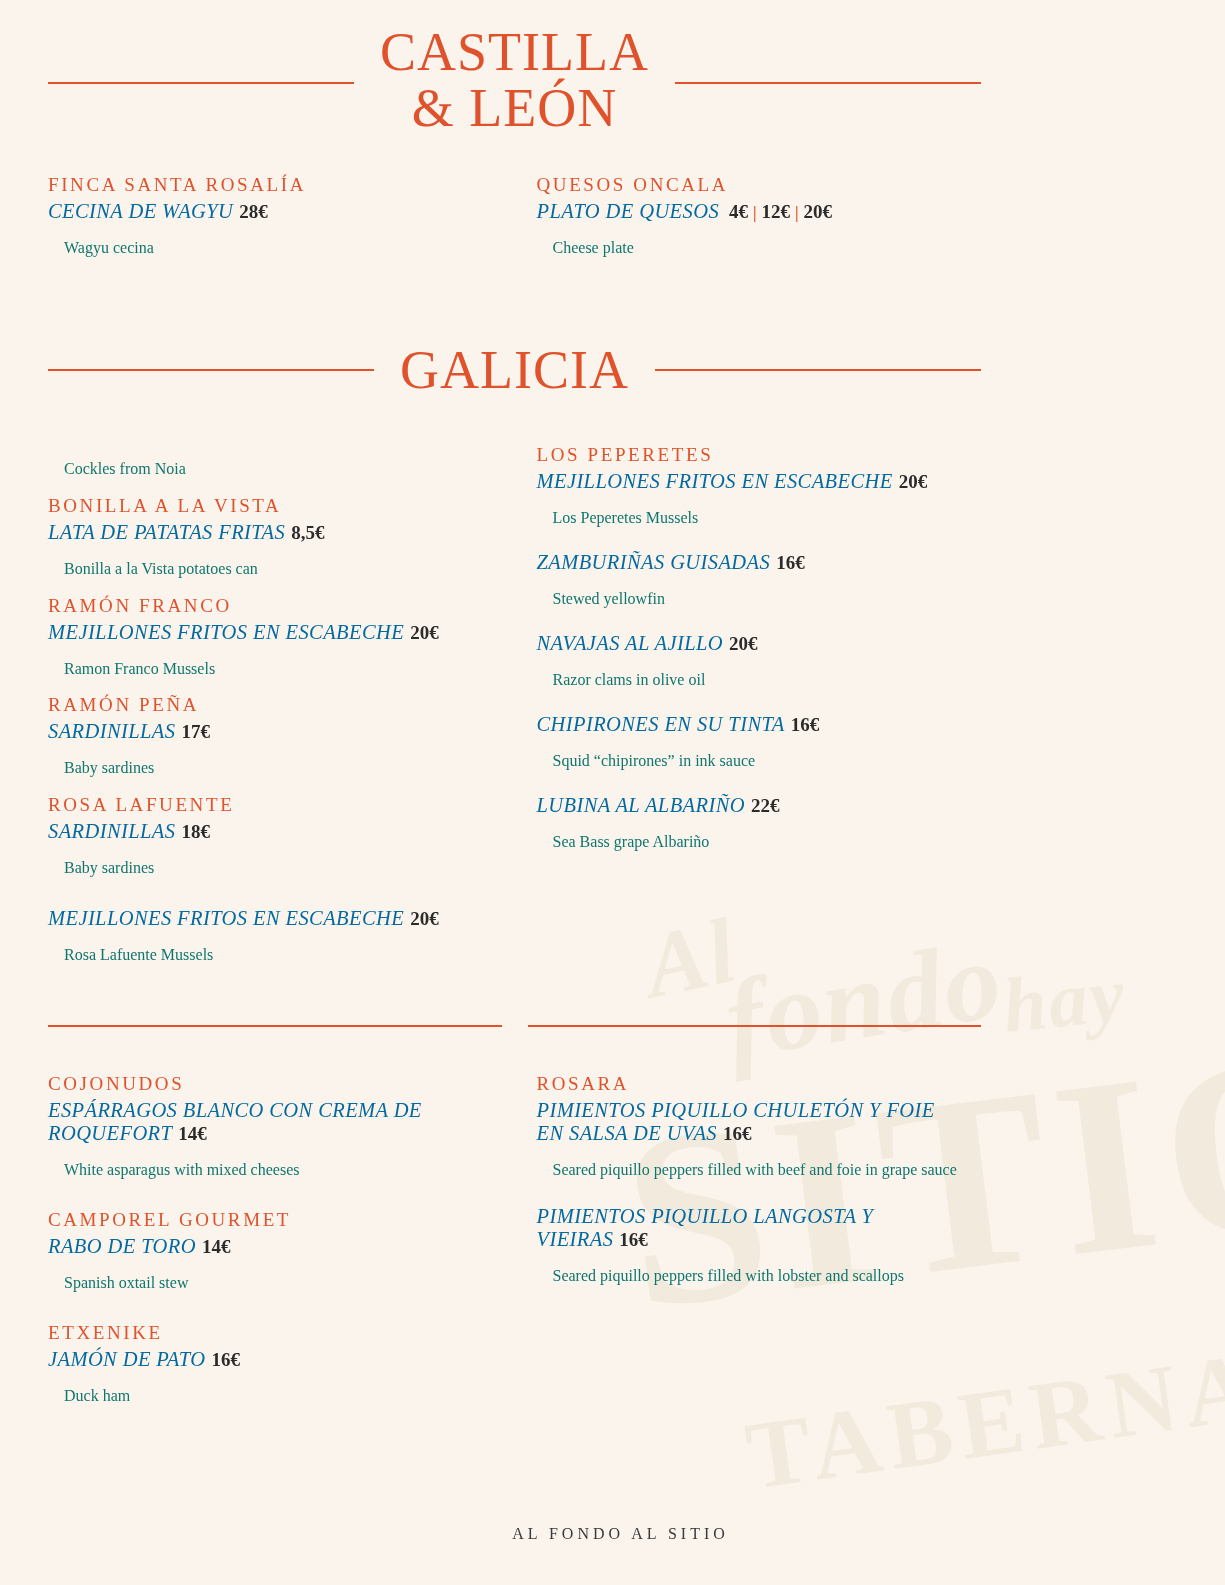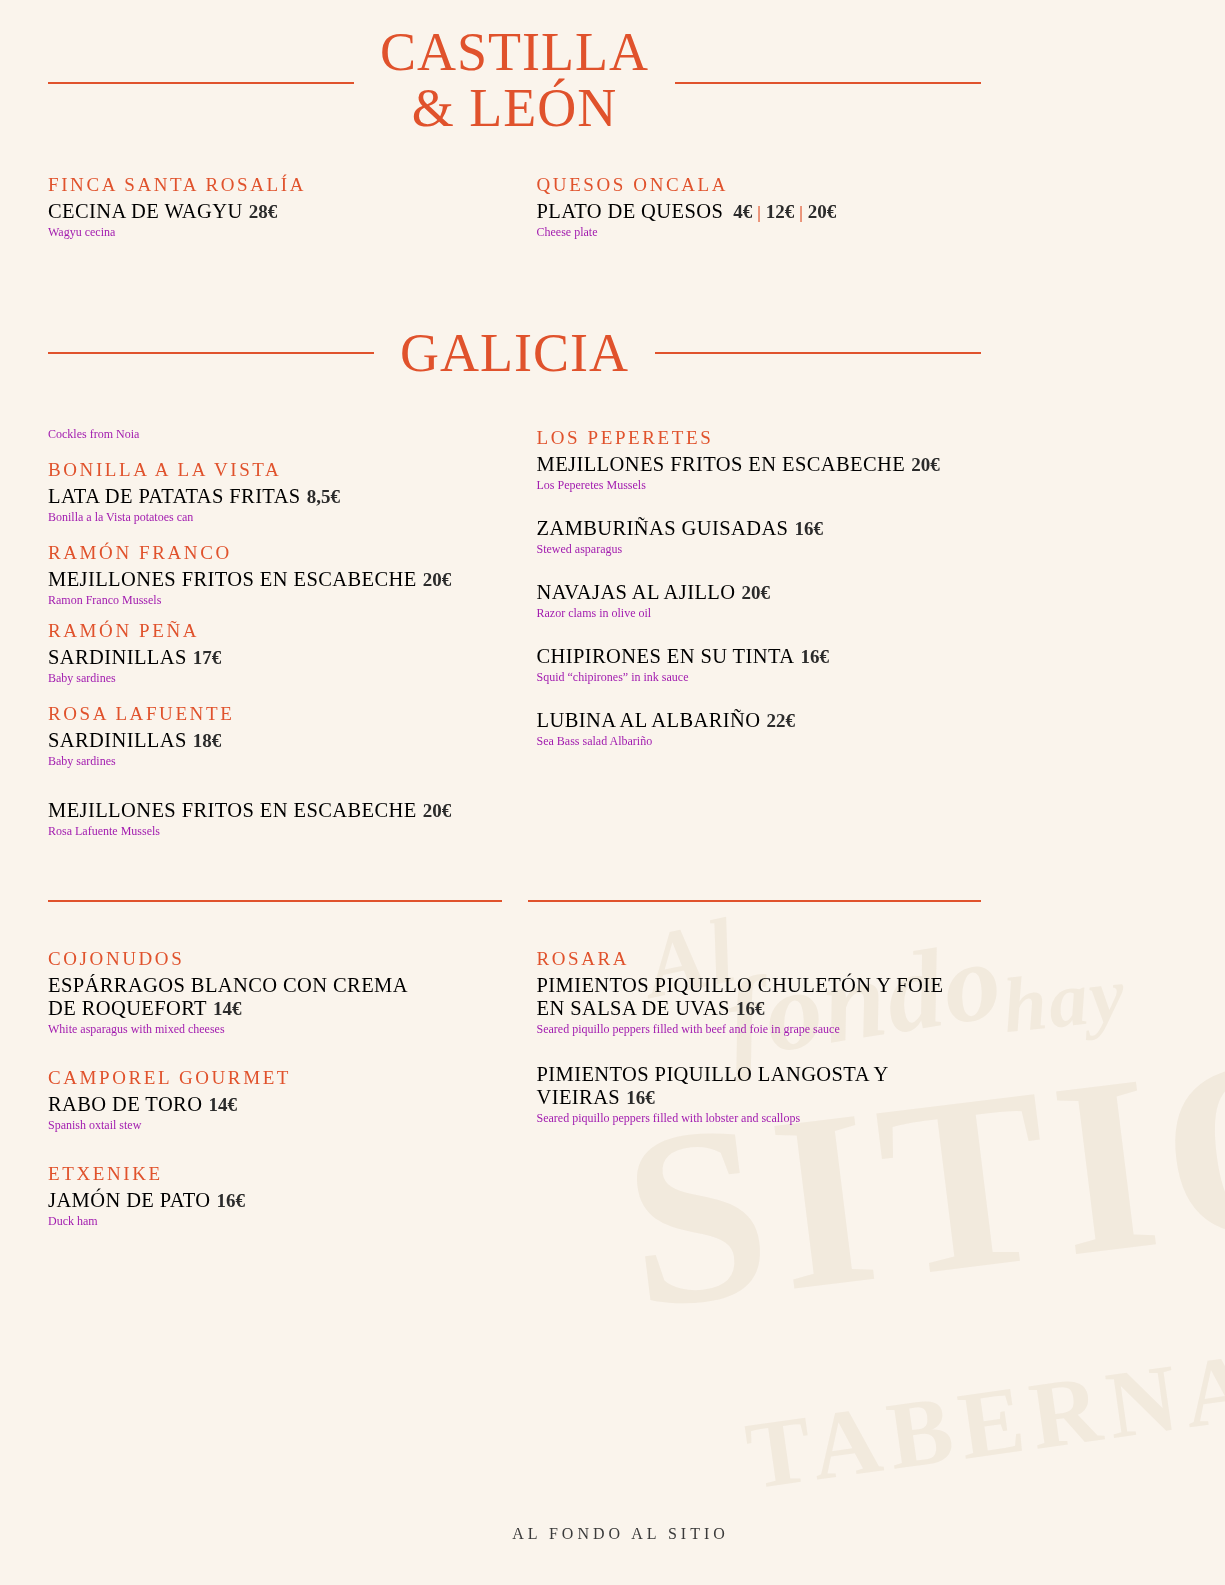--- a/index.html
+++ b/index.html
@@ -120,38 +120,39 @@
     letter-spacing: 2.6px;
     margin: 0 0 4px 0;
     text-transform: uppercase;
   }
   .dish {
     margin: 0 0 2px 0;
   }
   .dish-name {
     font-size: 20.5px;
     letter-spacing: 0.4px;
-    color: #000000;
+    color: #0369a1;
+    font-style: italic;
   }
   .dish-price {
     font-size: 19px;
     font-weight: bold;
     color: #2b2b2b;
     margin-left: 6px;
     white-space: nowrap;
   }
   .dish-note {
     font-size: 19px;
     color: #2b2b2b;
     letter-spacing: 0.3px;
   }
   .dish-desc {
-    font-size: 12px;
-    color: #a21caf;
-    margin: 0;
+    font-size: 16px;
+    color: #0f766e;
+    margin: 16px;
   }
   .item {
     margin-bottom: 17px;
   }
   .item.tight {
     margin-bottom: 12px;
   }
   .sep {
     color: #e0522c;
     font-weight: bold;
@@ -289,42 +290,42 @@
           <p class="dish">
             <span class="dish-name">MEJILLONES FRITOS EN ESCABECHE</span><span class="dish-price">20€</span>
           </p>
           <p class="dish-desc">Los Peperetes Mussels</p>
         </div>
 
         <div class="item" style="margin-bottom:24px">
           <p class="dish">
             <span class="dish-name">ZAMBURIÑAS GUISADAS</span><span class="dish-price">16€</span>
           </p>
-          <p class="dish-desc">Stewed asparagus</p>
+          <p class="dish-desc">Stewed yellowfin</p>
         </div>
 
         <div class="item" style="margin-bottom:24px">
           <p class="dish">
             <span class="dish-name">NAVAJAS AL AJILLO</span><span class="dish-price">20€</span>
           </p>
           <p class="dish-desc">Razor clams in olive oil</p>
         </div>
 
         <div class="item" style="margin-bottom:24px">
           <p class="dish">
             <span class="dish-name">CHIPIRONES EN SU TINTA</span><span class="dish-price">16€</span>
           </p>
           <p class="dish-desc">Squid “chipirones” in ink sauce</p>
         </div>
 
         <div class="item">
           <p class="dish">
             <span class="dish-name">LUBINA AL ALBARIÑO</span><span class="dish-price">22€</span>
           </p>
-          <p class="dish-desc">Sea Bass salad Albariño</p>
+          <p class="dish-desc">Sea Bass grape Albariño</p>
         </div>
       </div>
     </div>
   </div>
 
   <div style="margin-top:44px;">
     <div class="region-head">
       <span class="rule"></span>
       <span class="rule"></span>
     </div>

